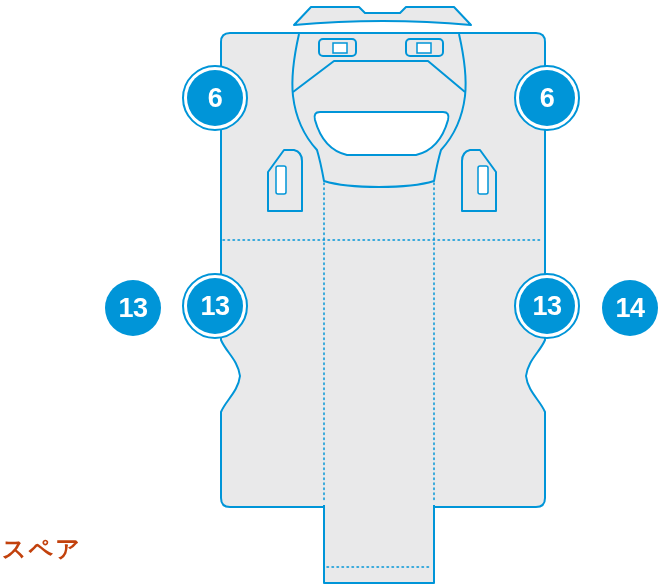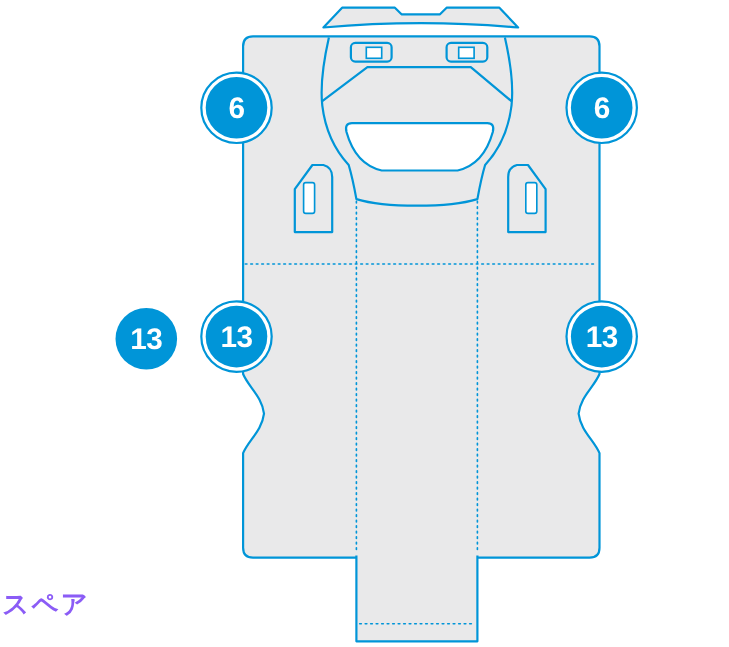--- a/index.html
+++ b/index.html
@@ -36,21 +36,21 @@
     justify-content: center;
     font-weight: bold;
     font-size: 27px;
     letter-spacing: -0.5px;
     user-select: none;
   }
   .spare-label {
     position: absolute;
     left: 2px;
     top: 533px;
-    color: #8b5cf6;
+    color: #c2410c;
     font-size: 24px;
     font-weight: bold;
     letter-spacing: 2px;
   }
 </style>
 </head>
 <body>
 
 <div class="stage">
 
@@ -117,16 +117,17 @@
     <circle cx="547" cy="98" r="32" fill="#ffffff" stroke="#0095d8" stroke-width="2"></circle>
     <circle cx="215" cy="306" r="32" fill="#ffffff" stroke="#0095d8" stroke-width="2"></circle>
     <circle cx="547" cy="306" r="32" fill="#ffffff" stroke="#0095d8" stroke-width="2"></circle>
   </svg>
 
   <div class="callout" style="left:187px; top:70px;">6</div>
   <div class="callout" style="left:519px; top:70px;">6</div>
   <div class="callout" style="left:105px; top:280px;">13</div>
   <div class="callout" style="left:187px; top:278px;">13</div>
   <div class="callout" style="left:519px; top:278px;">13</div>
+  <div class="callout" style="left:602px; top:280px;">14</div>
 
   <div class="spare-label">スペア</div>
 
 </div>
 
 </body></html>

